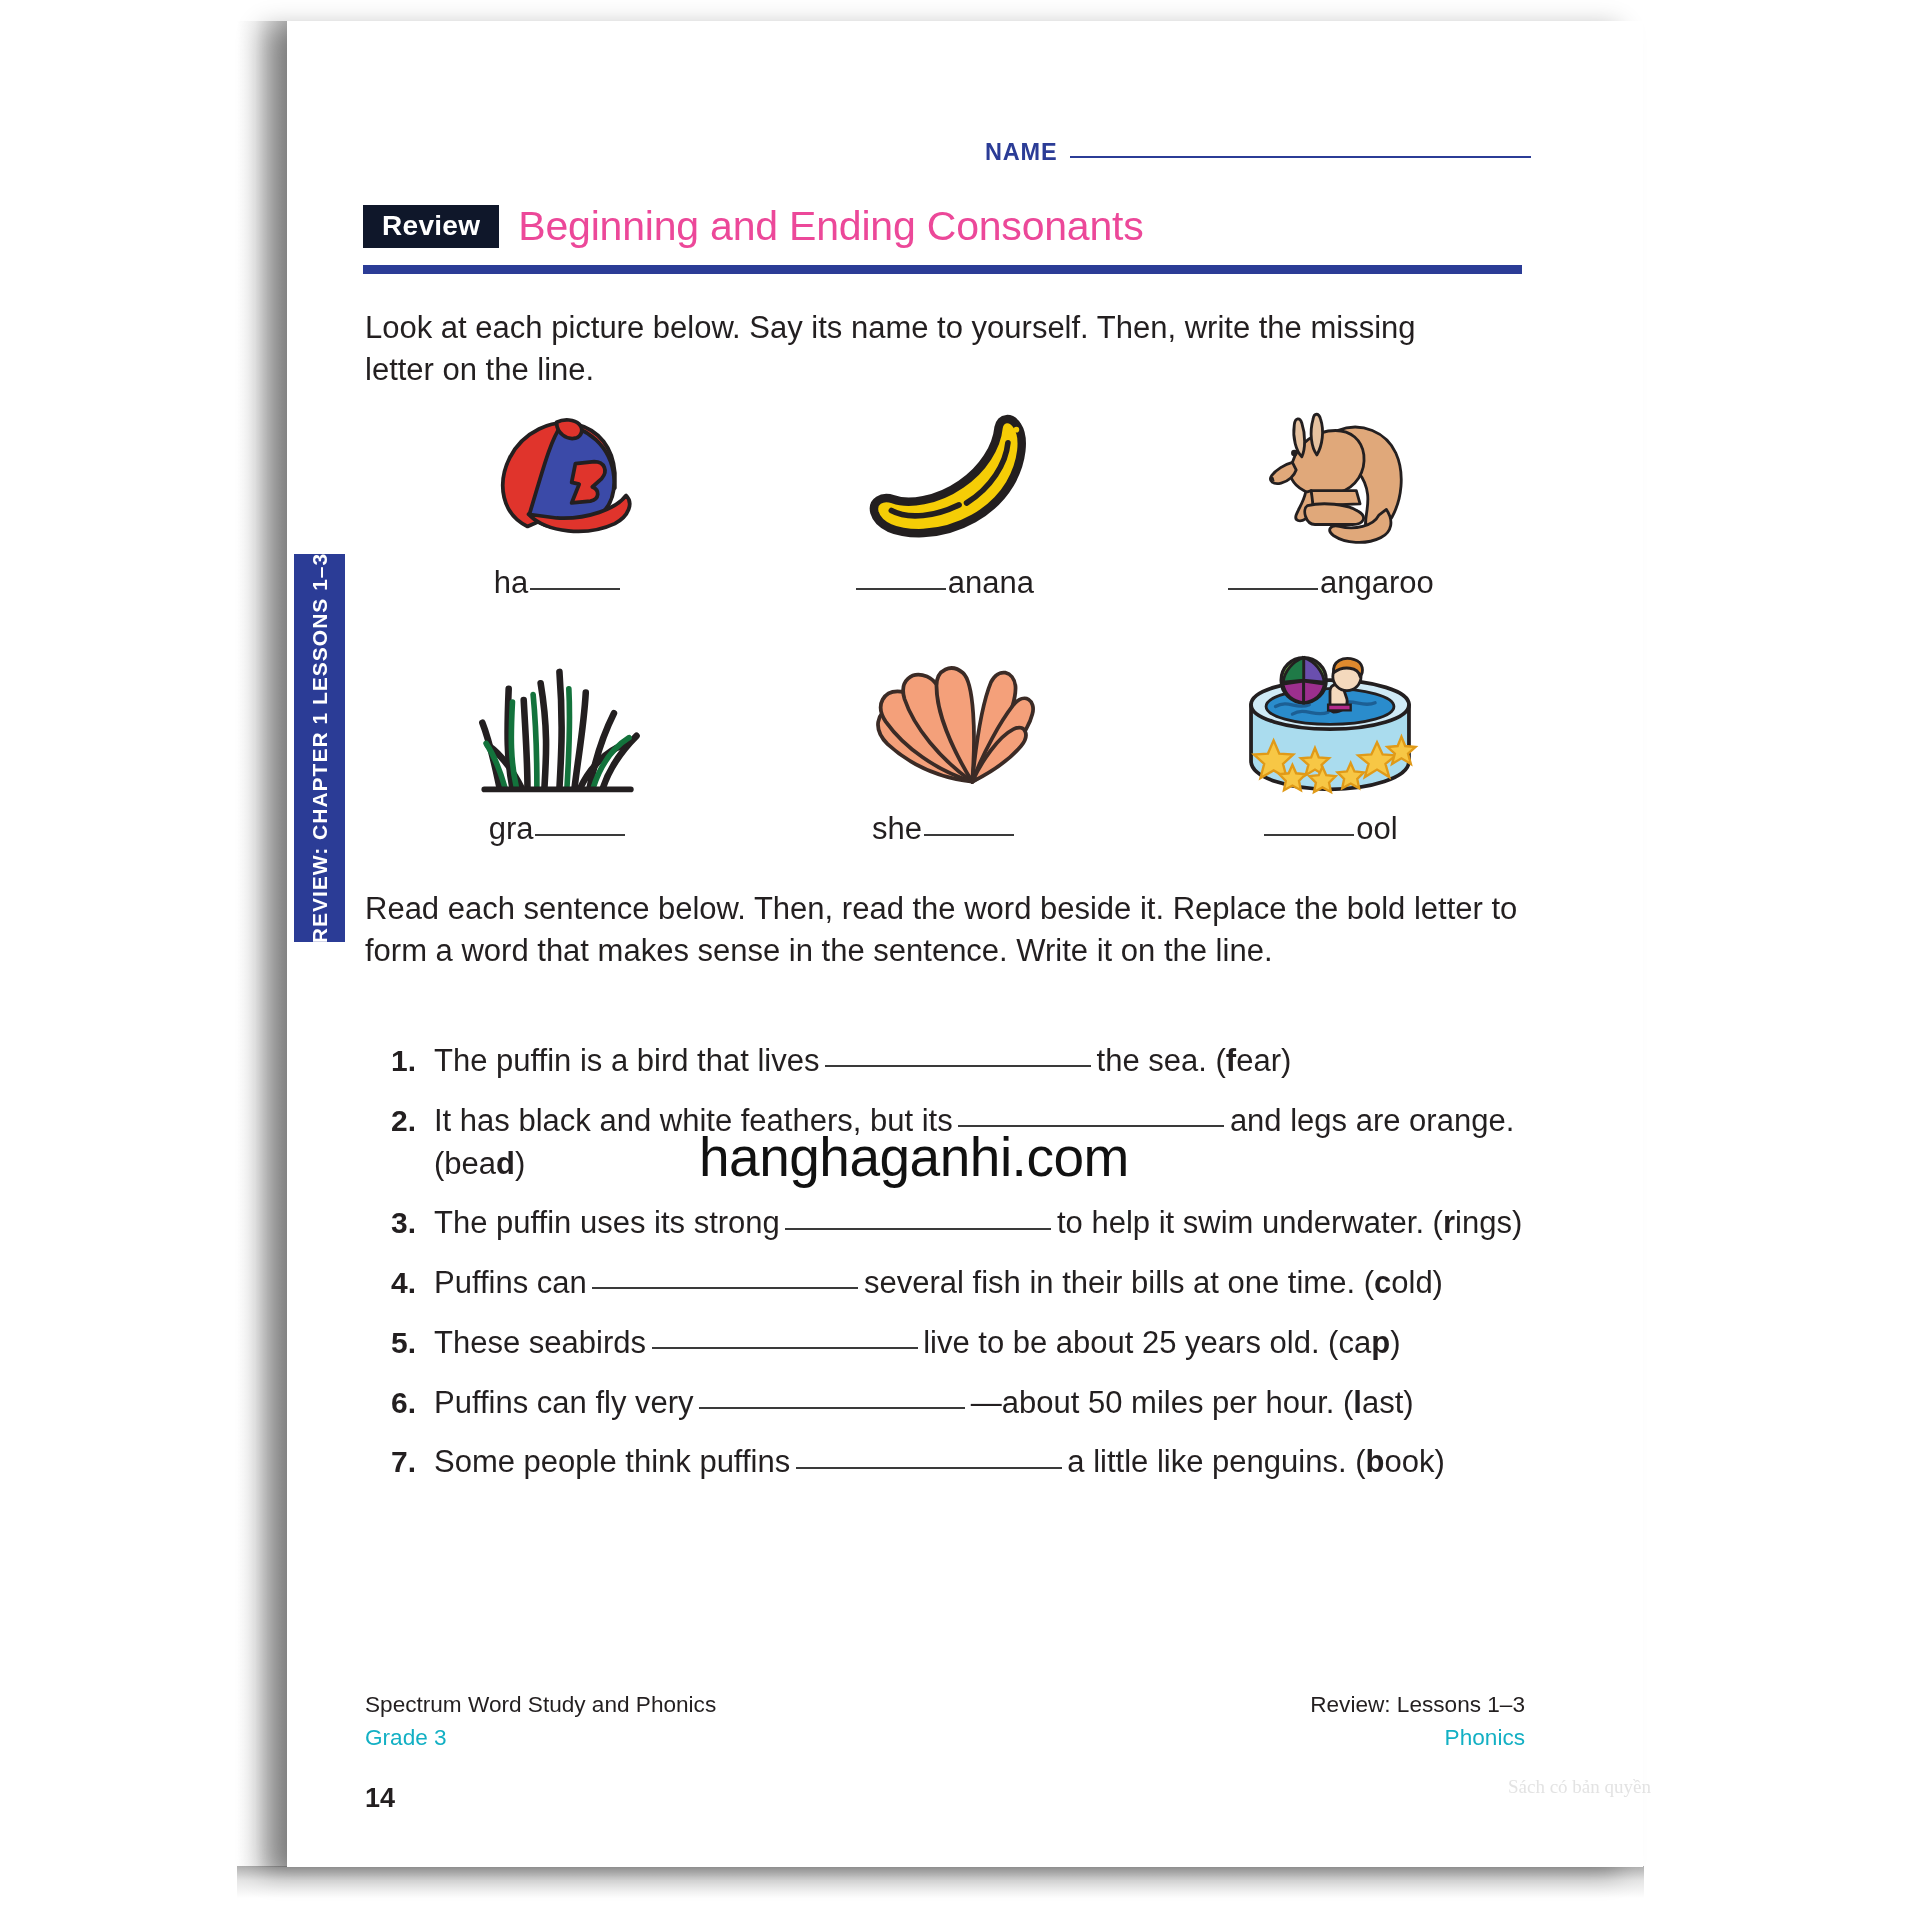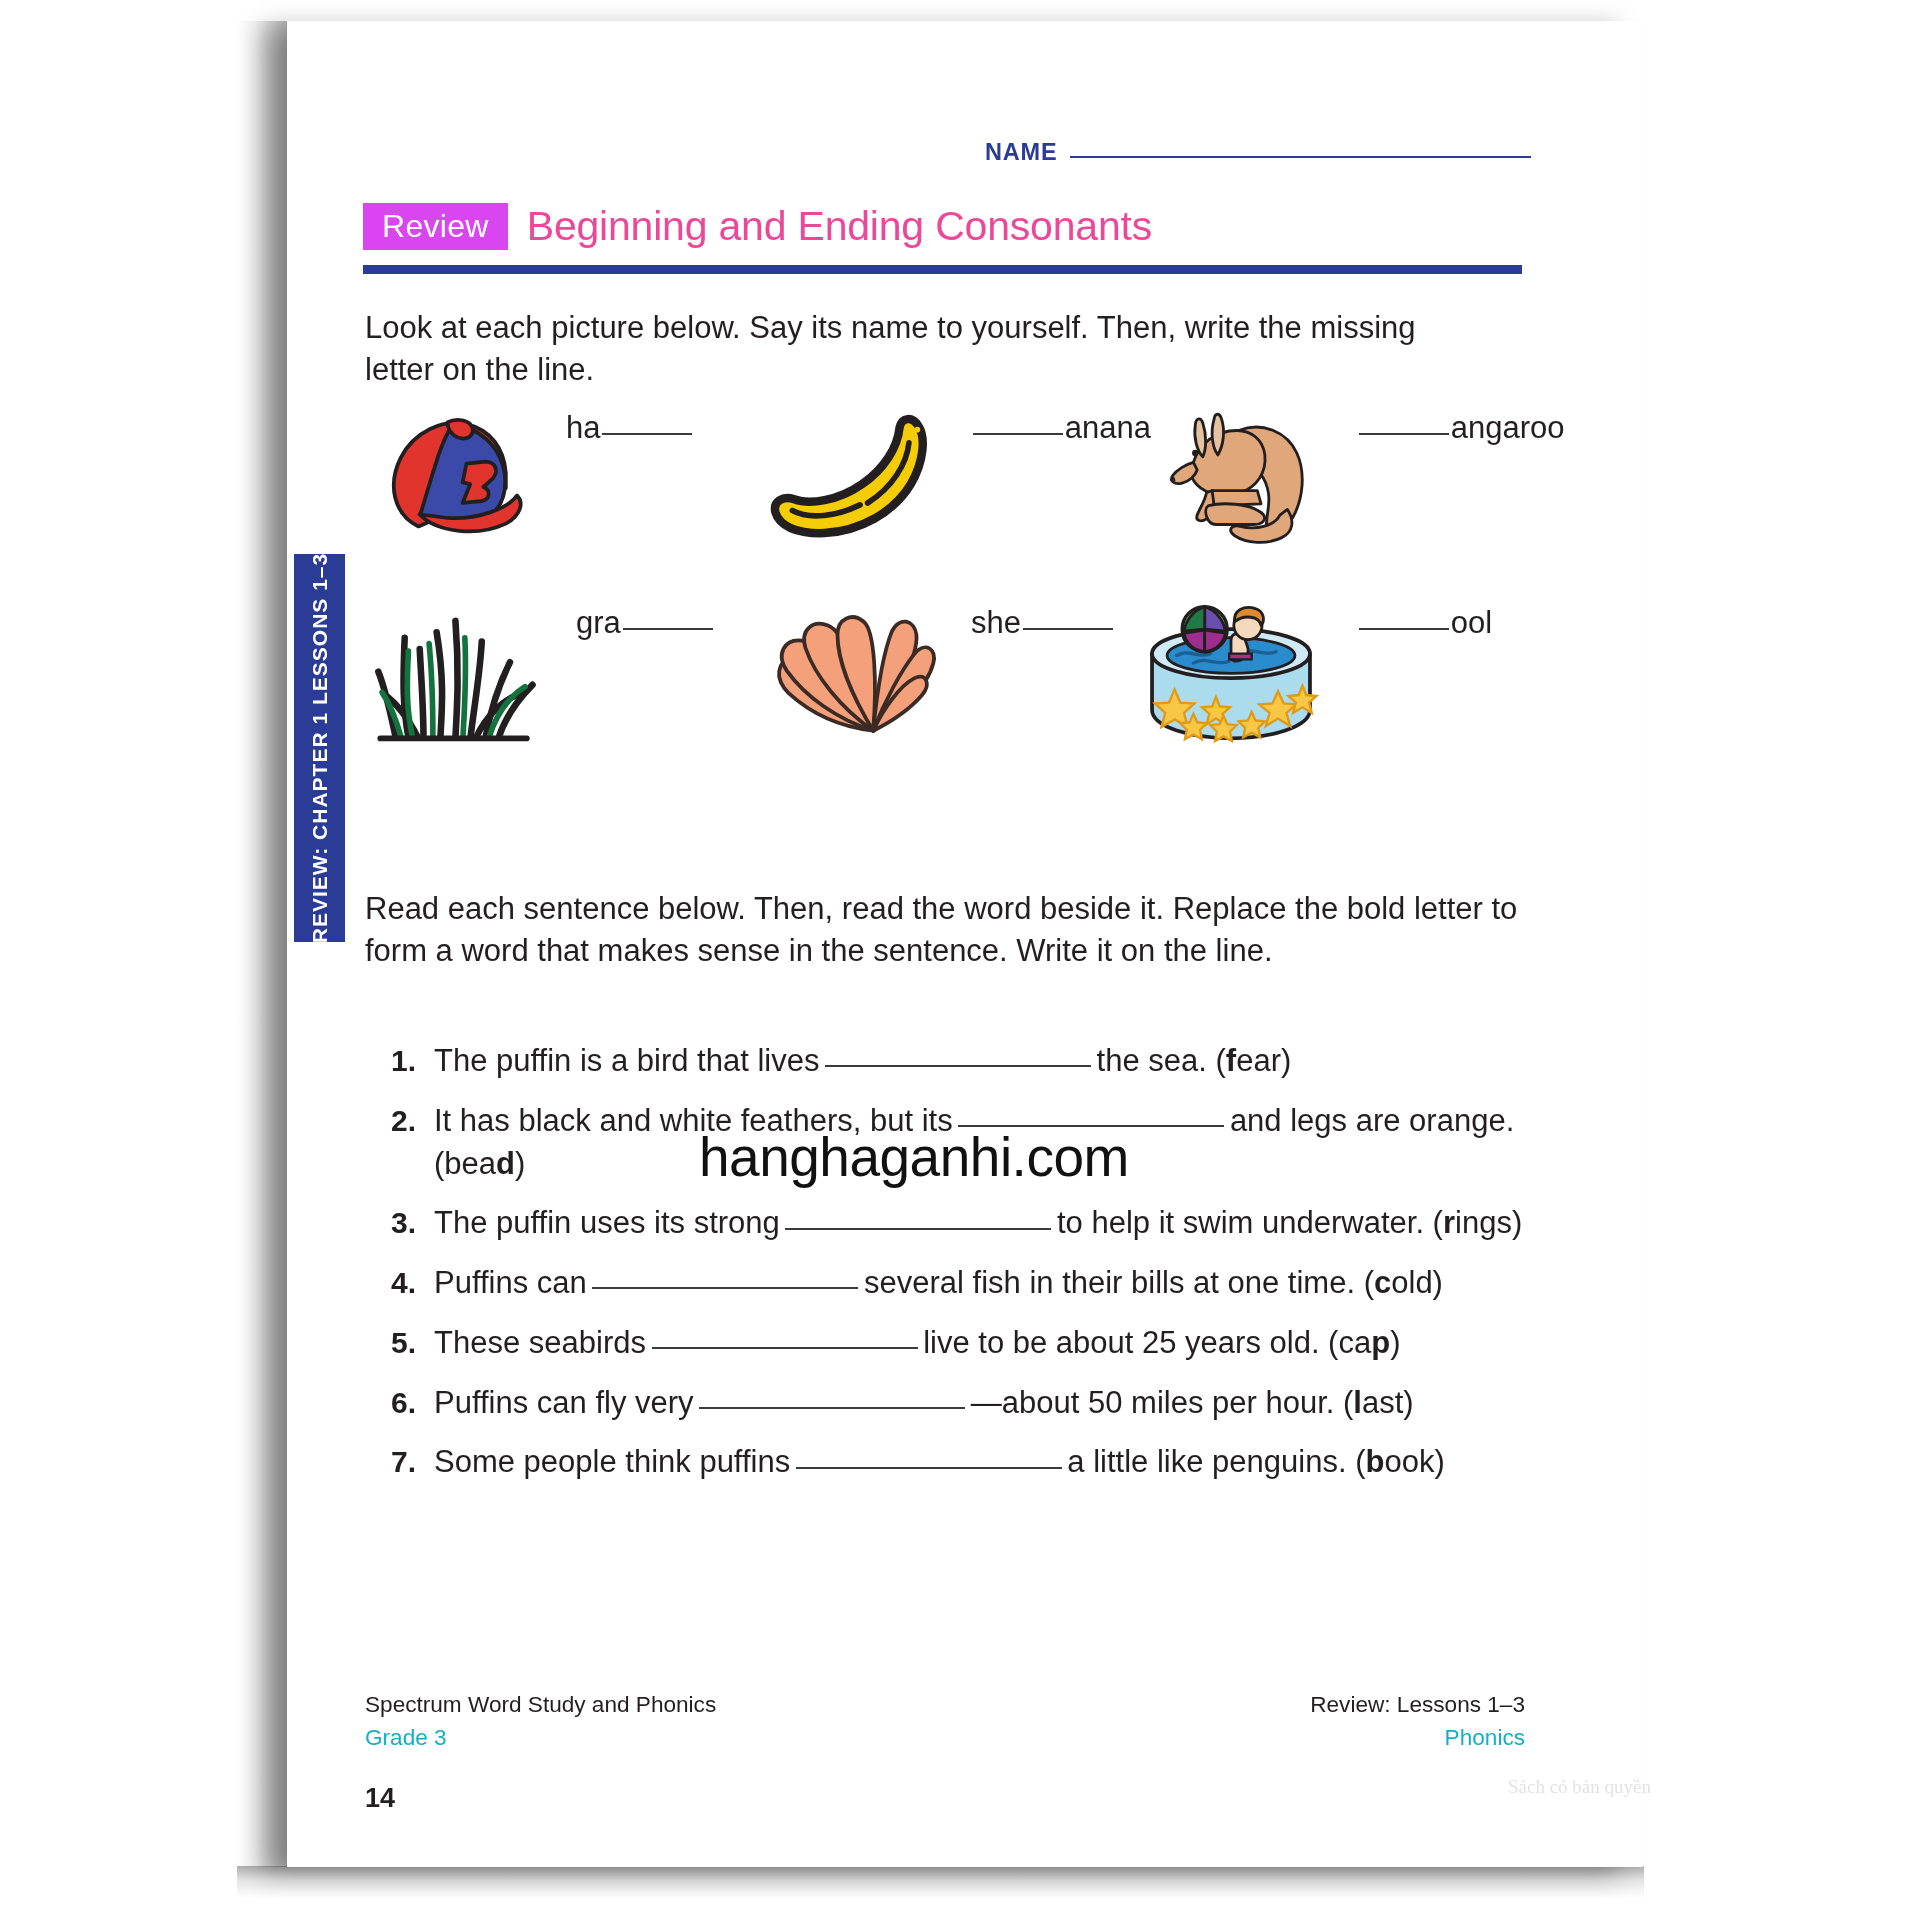--- a/index.html
+++ b/index.html
@@ -108,24 +108,24 @@
   
   .title-row {
     position: absolute;
     left: 363px;
     top: 203px;
     display: flex;
     align-items: center;
     gap: 19px;
   }
   .review-badge {
-    background: #d946ef;
+    background: #0f172a;
     color: #ffffff;
-    font-size: 32px;
-    font-weight: normal;
+    font-size: 28px;
+    font-weight: bold;
     padding: 6.6px 19px 8.5px 19px;
     line-height: 1;
     letter-spacing: 0.3px;
   }
   .title-text {
     color: #ec4899;
     font-size: 41px;
     letter-spacing: -0.2px;
     white-space: nowrap;
   }
@@ -163,23 +163,22 @@
     top: 395px;
     width: 1158px;
   }
   .pic-row {
     display: flex;
     width: 1158px;
   }
   .pic-cell {
     width: 386px;
     display: flex;
-    flex-direction: row;
-    align-items: flex-start;
-    gap: 32px;
+    flex-direction: column;
+    align-items: center;
   }
   .pic-art {
     height: 155px;
     display: flex;
     align-items: flex-end;
     justify-content: center;
   }
   .pic-label {
     margin-top: 15px;
     font-size: 31px;

